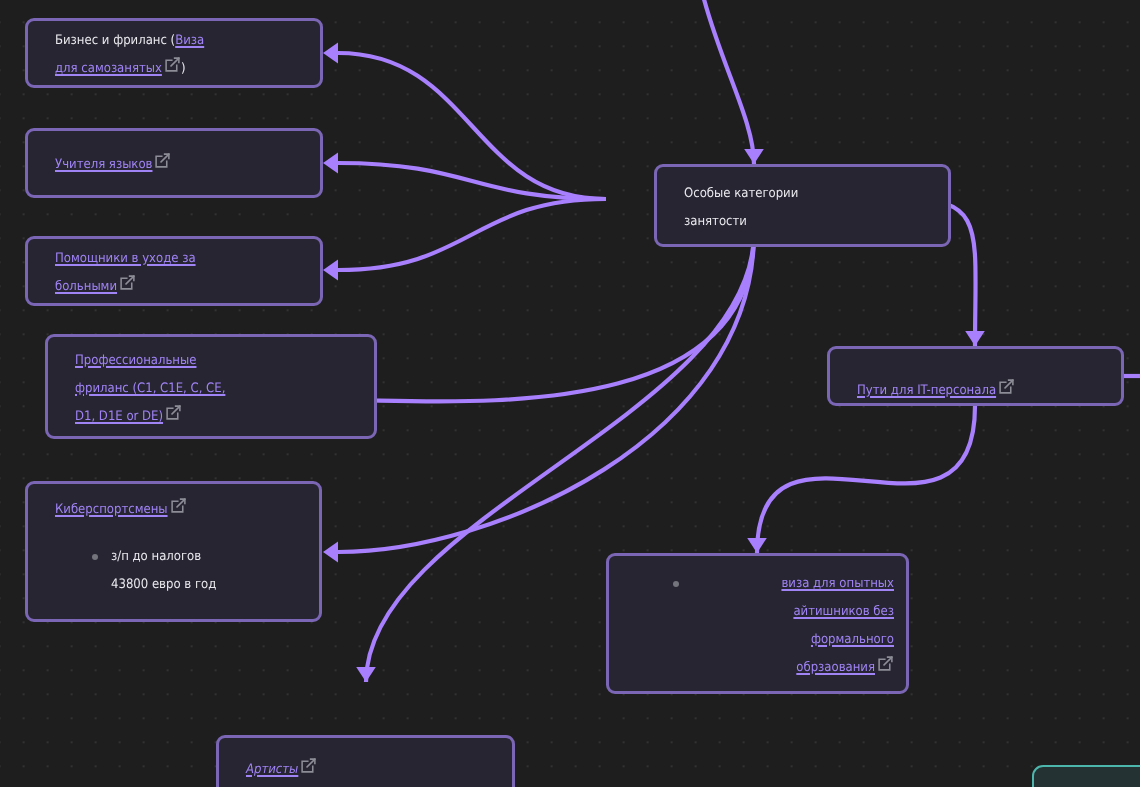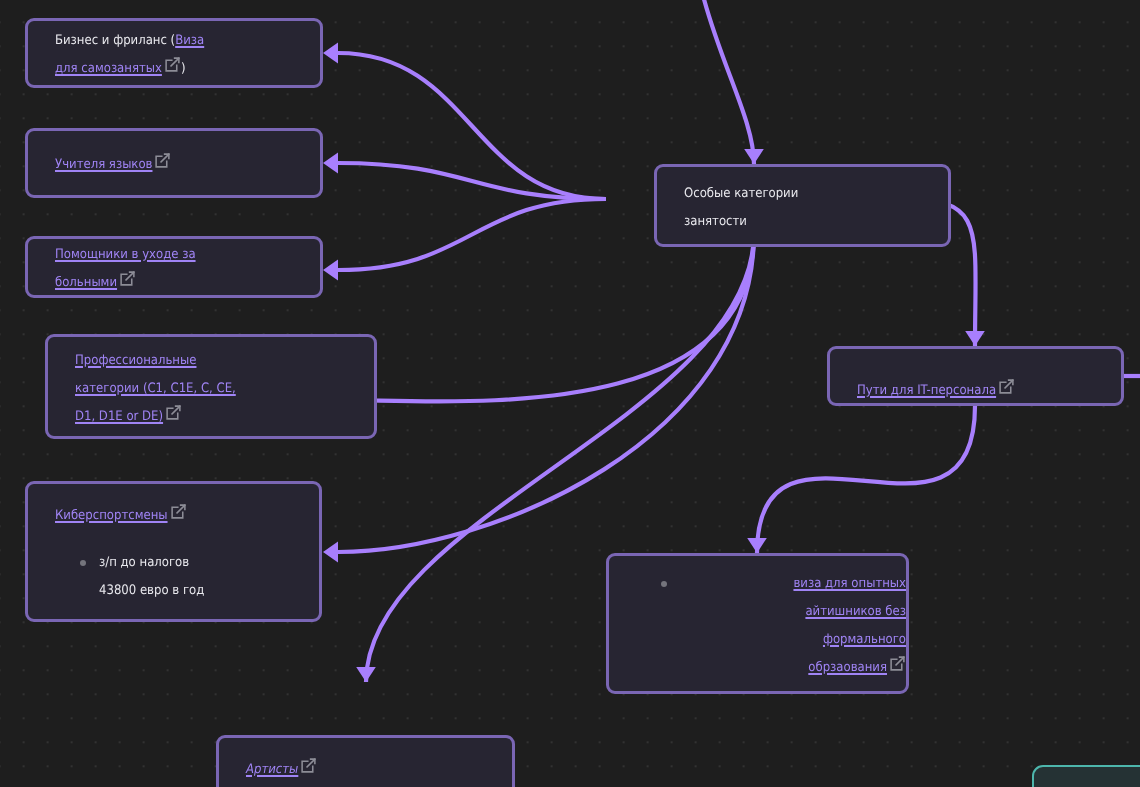--- a/index.html
+++ b/index.html
@@ -11,21 +11,21 @@
     background-image:radial-gradient(circle at 1px 1px, #323232 1.1px, rgba(0,0,0,0) 1.2px);
     background-size:24px 24px; background-position:-1.4px 21.3px;}
   svg.edges{position:absolute;left:0;top:0;width:1140px;height:787px;overflow:visible;}
   .node{position:absolute;box-sizing:border-box;border:3.4px solid #7a66b4;
         border-radius:9px;background:#272532;color:#e9e9ee;
         display:flex;align-items:center;}
   .inner{padding-left:27px;width:100%;box-sizing:border-box;position:relative;top:2px;}
   .ln{font-size:13px;line-height:28px;white-space:nowrap;will-change:transform;}
   a.lk{color:#a084f5;text-decoration:underline;text-underline-offset:1.5px;text-decoration-thickness:1.7px;}
   .exl{display:inline-block;vertical-align:-1px;margin-left:2px;line-height:0;}
-  .blist{margin:0;padding:0;list-style:none;}
+  .blist{margin:12px;padding:0;list-style:none;}
   .ln + .blist{margin-top:19px;}
   .blist li{position:relative;padding-left:44px;}
   .blist li::before{content:"";position:absolute;left:24.5px;top:11px;width:6px;height:6px;
      border-radius:50%;background:#74747c;}
 </style>
 </head>
 <body>
 
 <div id="stage">
   <div id="grid"></div>
@@ -63,34 +63,34 @@
       </div>
       <div class="node" style="left: 25px; top: 128px; width: 298px; height: 70px;">
         <div class="inner">
           <div class="ln"><a class="lk" href="#">Учителя языков</a><span class="exl"><svg width="17" height="17" viewBox="0 0 24 24" fill="none" stroke="#8d8d97" stroke-width="2.2" stroke-linecap="square" stroke-linejoin="miter">
                 <path d="M15 3h6v6"></path>
                 <path d="M10 14 21 3"></path>
                 <path d="M18 13v8H3V6h8"></path>
               </svg></span></div>
         </div>
       </div>
-      <div class="node" style="left: 25px; top: 236px; width: 298px; height: 62px;">
+      <div class="node" style="left: 25px; top: 236px; width: 298px; height: 70px;">
         <div class="inner">
           <div class="ln"><a class="lk" href="#">Помощники в уходе за</a></div>
           <div class="ln"><a class="lk" href="#">больными</a><span class="exl"><svg width="17" height="17" viewBox="0 0 24 24" fill="none" stroke="#8d8d97" stroke-width="2.2" stroke-linecap="square" stroke-linejoin="miter">
                 <path d="M15 3h6v6"></path>
                 <path d="M10 14 21 3"></path>
                 <path d="M18 13v8H3V6h8"></path>
               </svg></span></div>
         </div>
       </div>
       <div class="node" style="left: 25px; top: 334px; width: 332px; height: 105px; margin-left: 20px;">
         <div class="inner">
           <div class="ln"><a class="lk" href="#">Профессиональные</a></div>
-          <div class="ln"><a class="lk" href="#">категории (C1, C1E, C, CE,</a></div>
+          <div class="ln"><a class="lk" href="#">фриланс (C1, C1E, C, CE,</a></div>
           <div class="ln"><a class="lk" href="#">D1, D1E or DE)</a><span class="exl"><svg width="17" height="17" viewBox="0 0 24 24" fill="none" stroke="#8d8d97" stroke-width="2.2" stroke-linecap="square" stroke-linejoin="miter">
                 <path d="M15 3h6v6"></path>
                 <path d="M10 14 21 3"></path>
                 <path d="M18 13v8H3V6h8"></path>
               </svg></span></div>
         </div>
       </div>
       <div class="node" style="left: 25px; top: 481px; width: 297px; height: 141px;">
         <div class="inner">
           <div class="ln"><a class="lk" href="#">Киберспортсмены</a><span class="exl"><svg width="17" height="17" viewBox="0 0 24 24" fill="none" stroke="#8d8d97" stroke-width="2.2" stroke-linecap="square" stroke-linejoin="miter">

